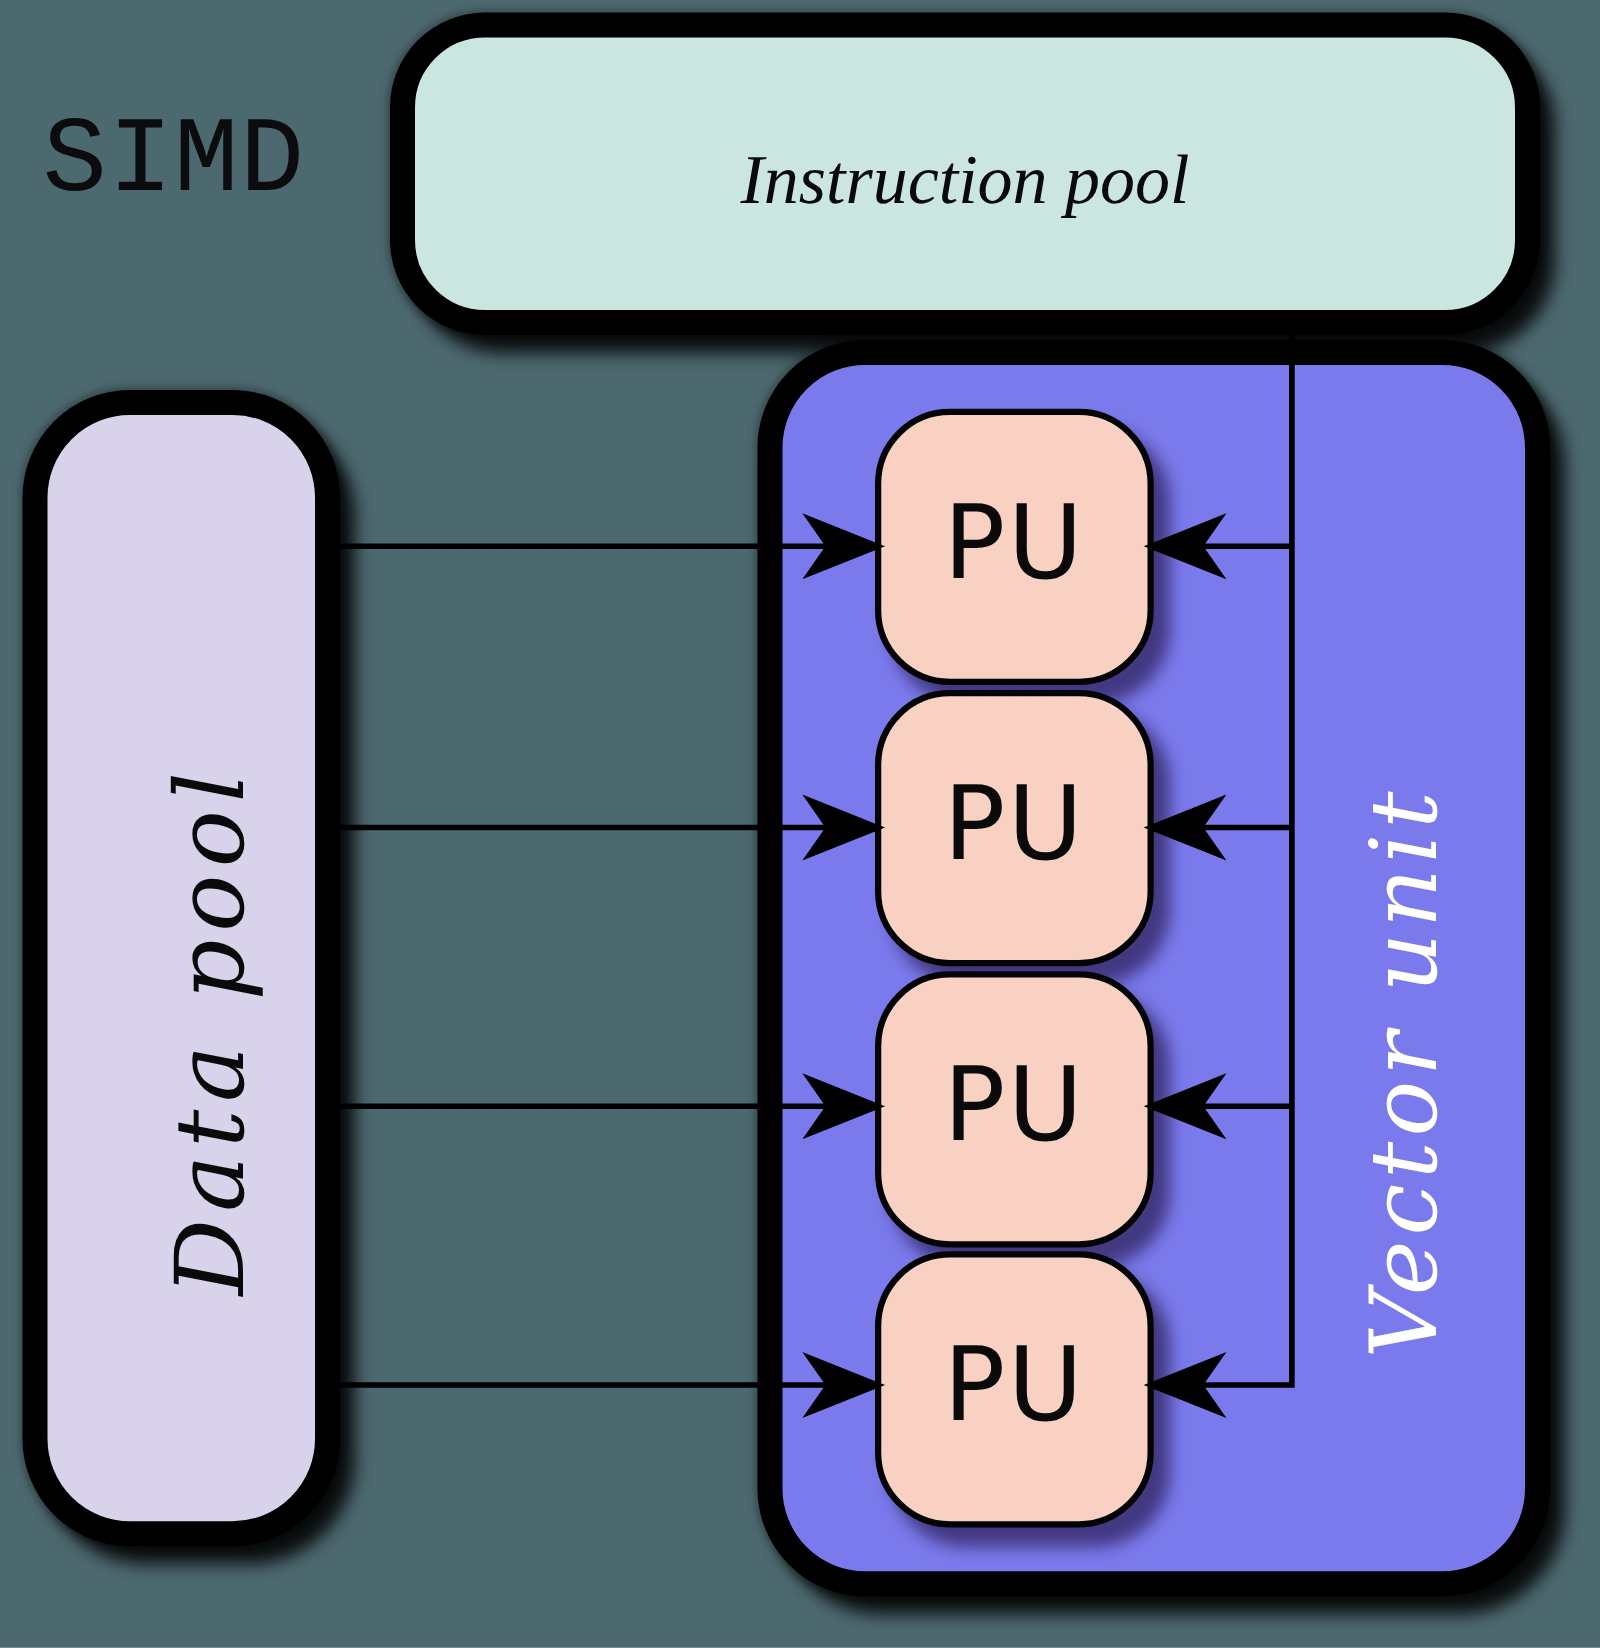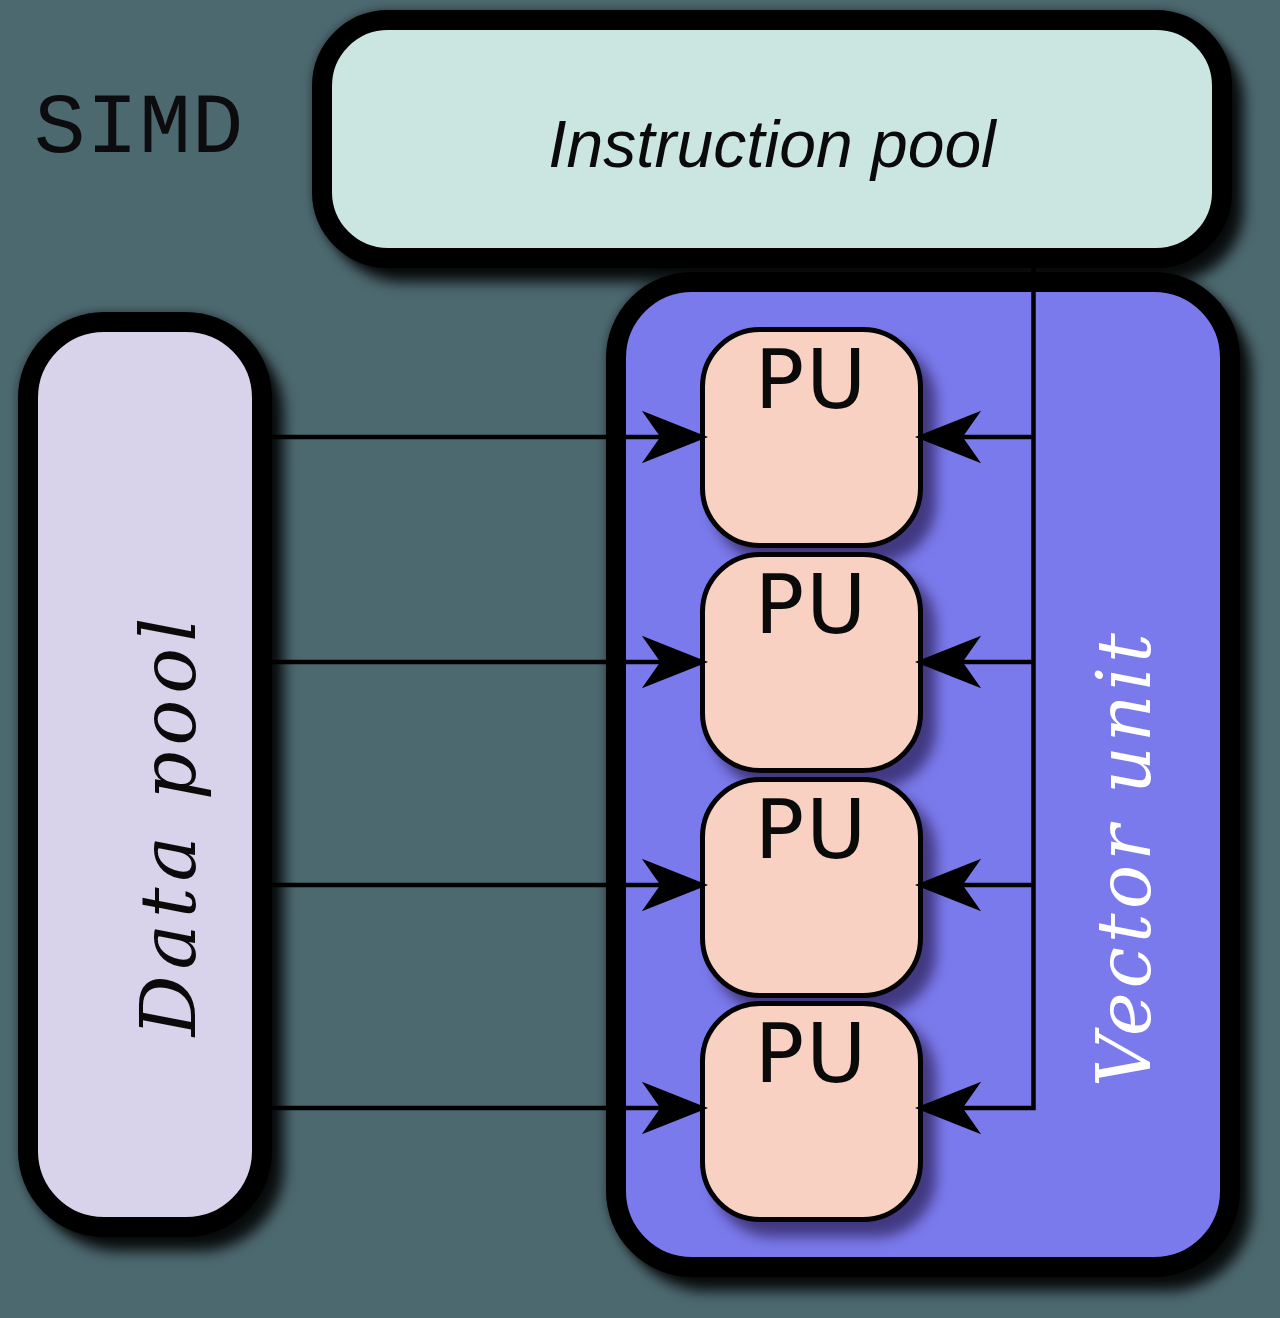--- a/index.html
+++ b/index.html
@@ -19,22 +19,22 @@
     position:absolute;box-sizing:border-box;
     border:20px solid #000;
     box-shadow:14px 16px 14px -2px rgba(0,0,0,0.88), 0 0 8px 1px rgba(0,0,0,0.40);
   }
   .instruction-pool{
     left:312px;top:10px;width:920px;height:258px;
     border-radius:76px;
     display:flex;align-items:center;justify-content:center;
   }
   .instruction-pool .pool-label{
-    font-family:Liberation Sans, sans-serif;font-style:italic;
-    font-size:66px;color:#0a0a0a;padding-top:10px;white-space:nowrap;
+    font-family:Liberation Serif, serif;font-style:italic;
+    font-size:56px;color:#0a0a0a;padding-top:10px;white-space:nowrap;
   }
   .data-pool{
     left:18px;top:312px;width:254px;height:925px;
     border-radius:86px;
   }
   .vector-unit{
     left:606px;top:272px;width:634px;height:1005px;
     border-radius:86px;
   }
   .rot-label{
@@ -48,21 +48,21 @@
   }
   .vector-unit-label{
     left:498px;top:566px;              
     font-size:74px;letter-spacing:4px;color:#ffffff;
   }
   .pu-box{
     position:absolute;box-sizing:border-box;
     left:700px;width:223px;height:221px;
     border:5px solid #030303;border-radius:60px;
     box-shadow:13px 15px 13px rgba(28,14,58,0.60);
-    display:flex;justify-content:center;
+    display:flex;align-items:center;justify-content:center;
     z-index:5;
   }
   .pu-1{top:327px;} .pu-2{top:552px;} .pu-3{top:777px;} .pu-4{top:1001px;}
   .pu-label{
     font-family:"DejaVu Sans", sans-serif;
     font-size:82px;color:#0a0a0a;letter-spacing:2px;padding-bottom:6px;
   }
   .wires{
     position:absolute;left:0;top:0;z-index:10;pointer-events:none;
   }

